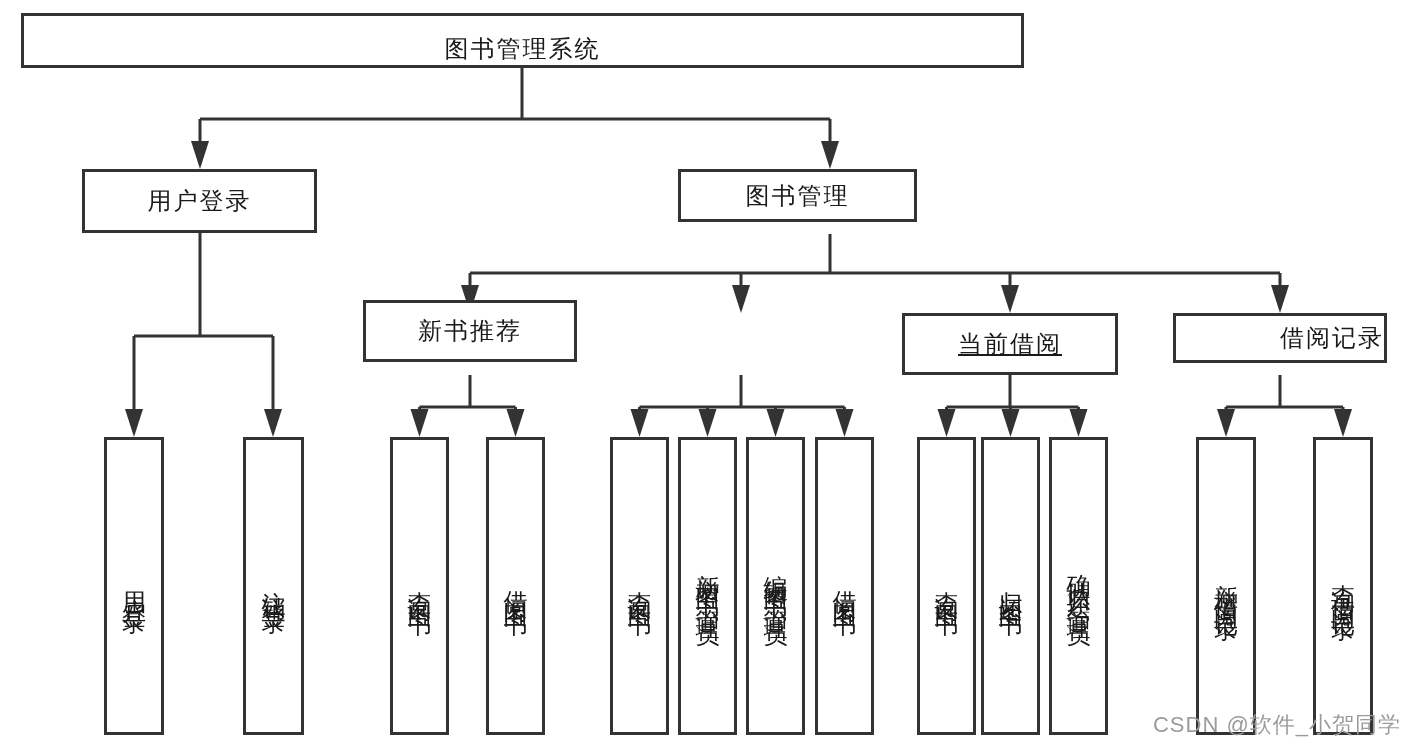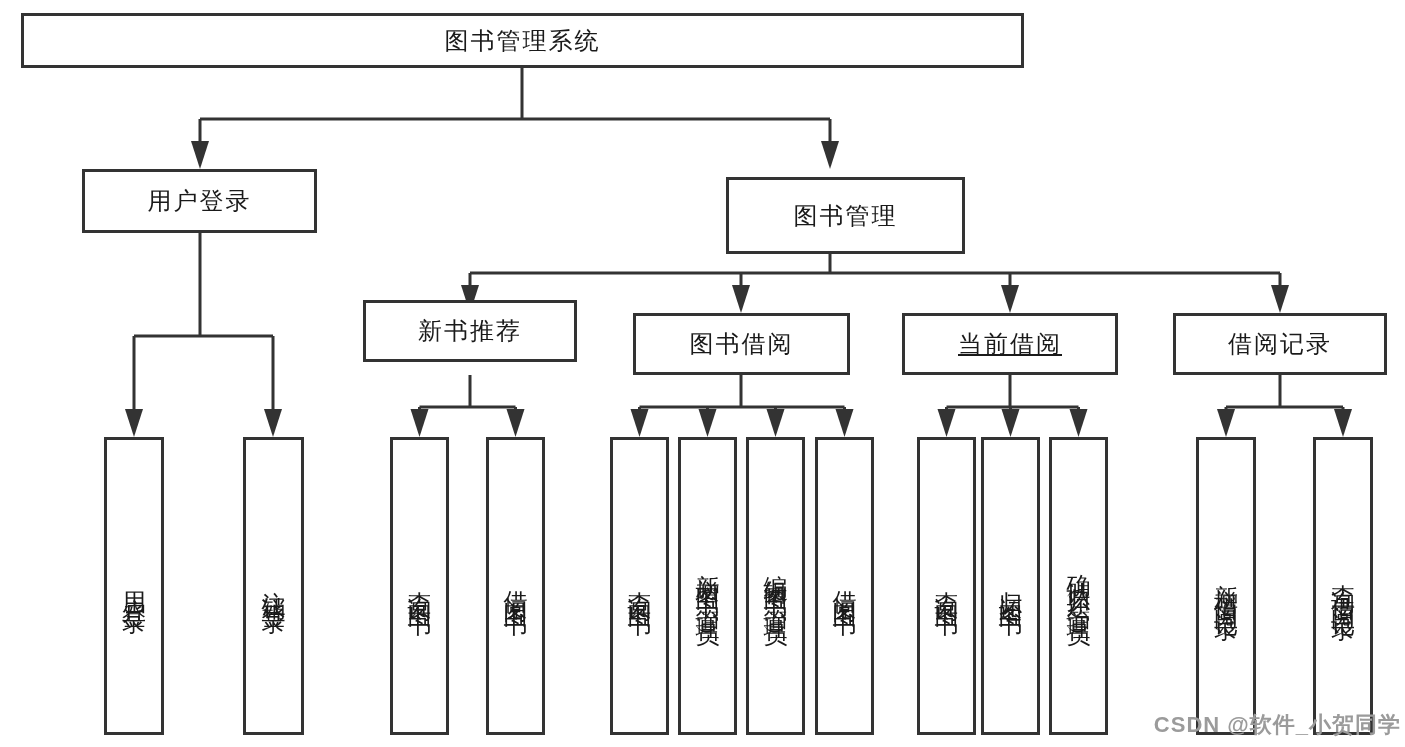--- a/index.html
+++ b/index.html
@@ -34,21 +34,20 @@
     white-space: nowrap;
   }
   .watermark {
     position: absolute;
     right: 4px;
     bottom: 7px;
     font-size: 22px;
     color: var(--wm, #9b9b9b);
     letter-spacing: 1px;
     z-index: 5;
-    font-weight: bold;
   }
 </style>
 </head>
 <body>
 
 <div class="canvas">
 
   <svg class="connectors" width="1405" height="747" viewBox="0 0 1405 747" aria-hidden="true">
 
     <path d="M522 68 V119 M200 119 H830 M200 119 V145 M830 119 V145"></path>
@@ -78,41 +77,38 @@
     <path d="M1010 375 V407 M946.5 407 H1078.5 M946.5 407 V413 M1010.5 407 V413 M1078.5 407 V413"></path>
     <polygon points="946.5,437 937.5,409 955.5,409"></polygon>
     <polygon points="1010.5,437 1001.5,409 1019.5,409"></polygon>
     <polygon points="1078.5,437 1069.5,409 1087.5,409"></polygon>
 
     <path d="M1280 375 V407 M1226 407 H1343 M1226 407 V413 M1343 407 V413"></path>
     <polygon points="1226,437 1217,409 1235,409"></polygon>
     <polygon points="1343,437 1334,409 1352,409"></polygon>
   </svg>
 
-  <div class="node" style="left:21px; top:13px; width:1003px; height:55px;">
+  <div class="node" style="left:21px; top:13px; width:1003px; height:55px;align-items:flex-end;">
     <span>图书管理系统</span>
   </div>
 
   <div class="node" style="left:82px; top:169px; width:235px; height:64px;">
     <span>用户登录</span>
   </div>
-  <div class="node" style="left:726px; top:169px; width:239px; height:77px;margin-top:8px;">
+  <div class="node" style="left:678px; top:169px; width:239px; height:53px;">
     <span>图书管理</span>
   </div>
 
   <div class="node" style="left:363px; top:300px; width:214px; height:62px;">
     <span>新书推荐</span>
   </div>
-  <div class="node" style="left:633px; top:313px; width:217px; height:62px;">
-    <span>图书借阅</span>
-  </div>
   <div class="node" style="left:902px; top:313px; width:216px; height:62px;text-decoration:underline;">
     <span>当前借阅</span>
   </div>
-  <div class="node" style="left:1173px; top:313px; width:214px; height:62px;">
+  <div class="node" style="left:1173px; top:313px; width:214px; height:50px;justify-content:flex-end;">
     <span>借阅记录</span>
   </div>
 
   <div class="node leaf" style="left:104px; top:437px; width:60px; height:298px;">
     <span>用户登录</span>
   </div>
   <div class="node leaf" style="left:243px; top:437px; width:61px; height:298px;">
     <span>注销登录</span>
   </div>
 

